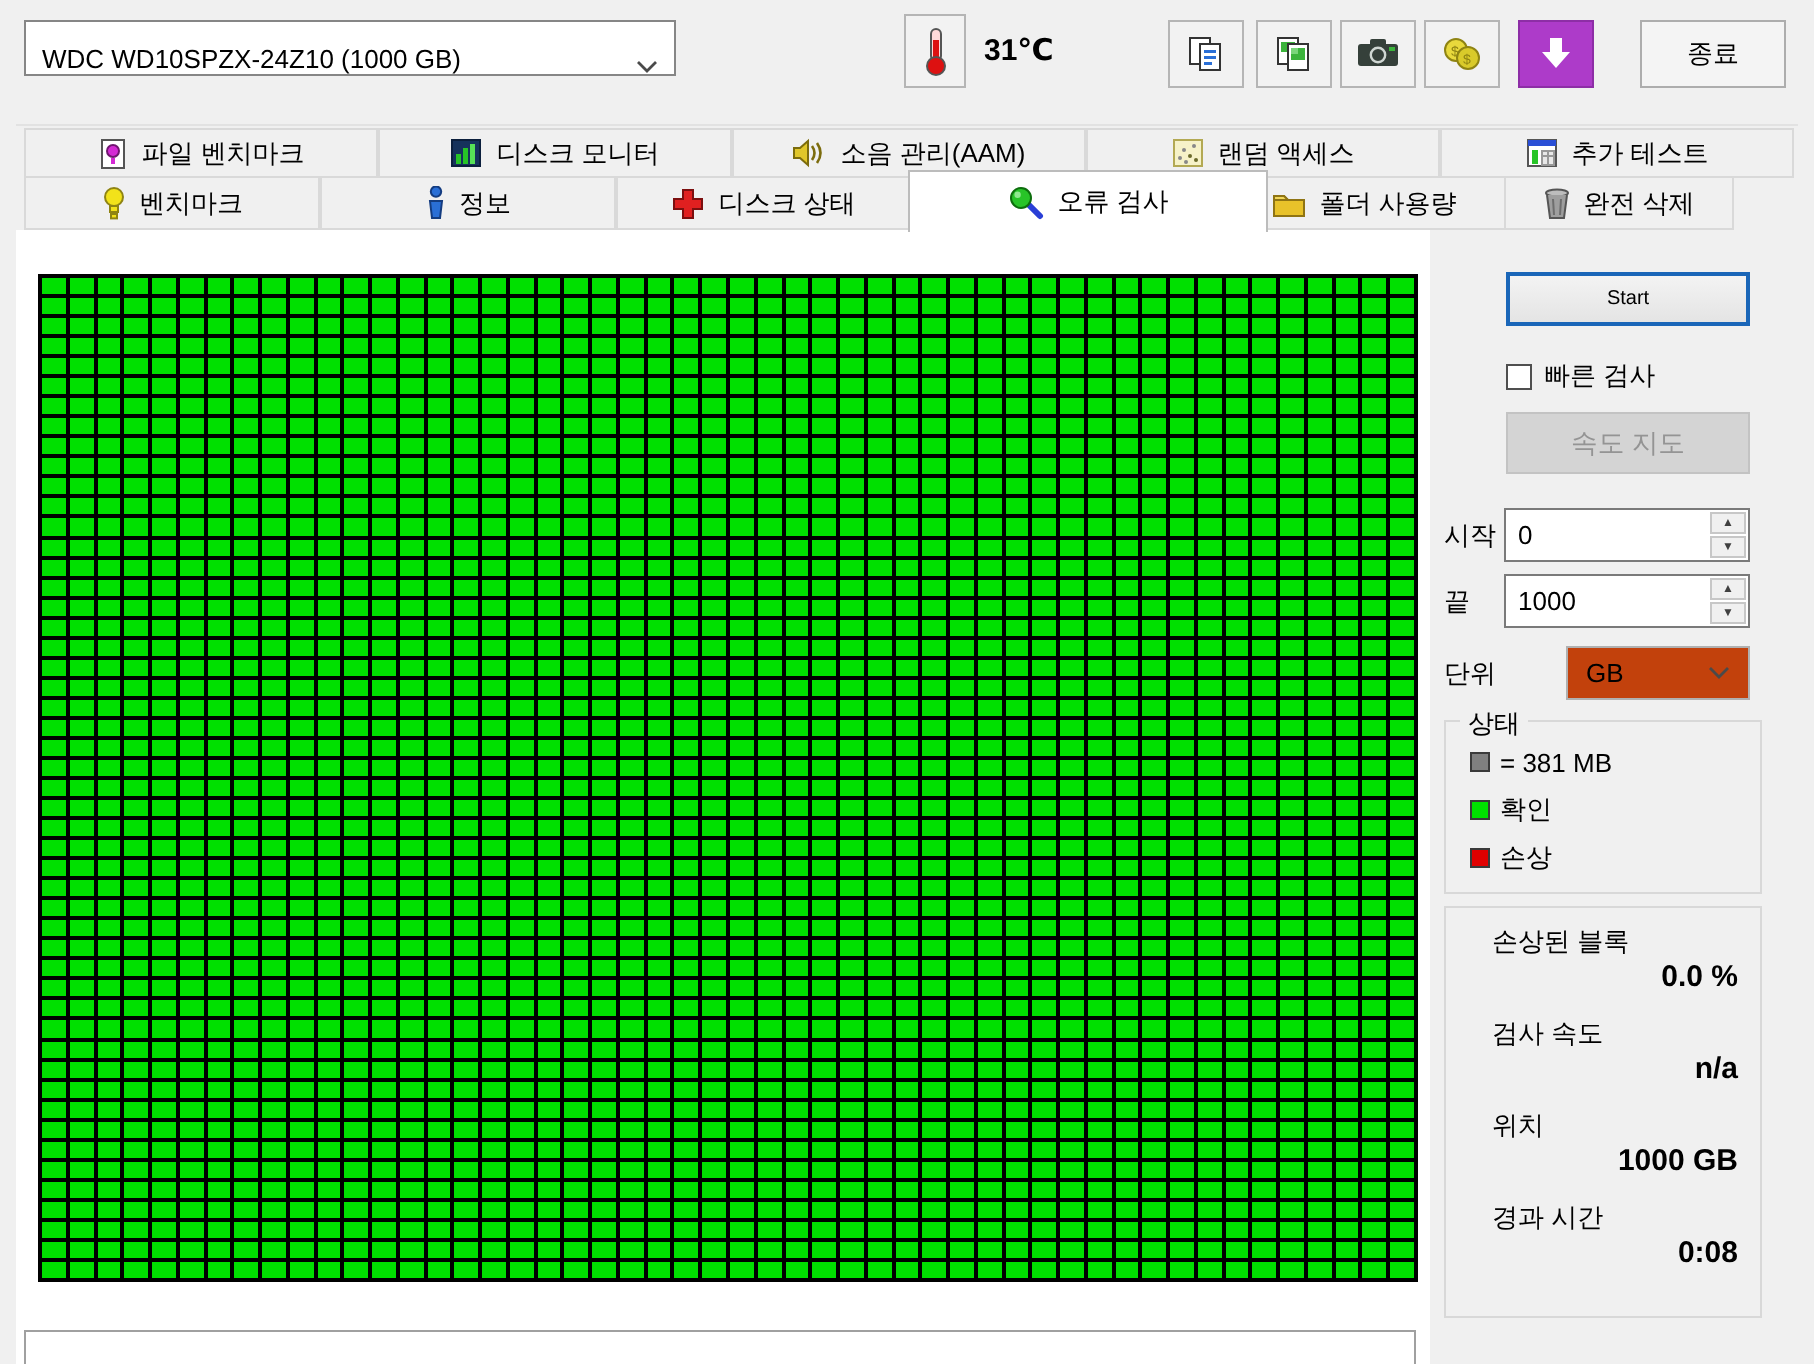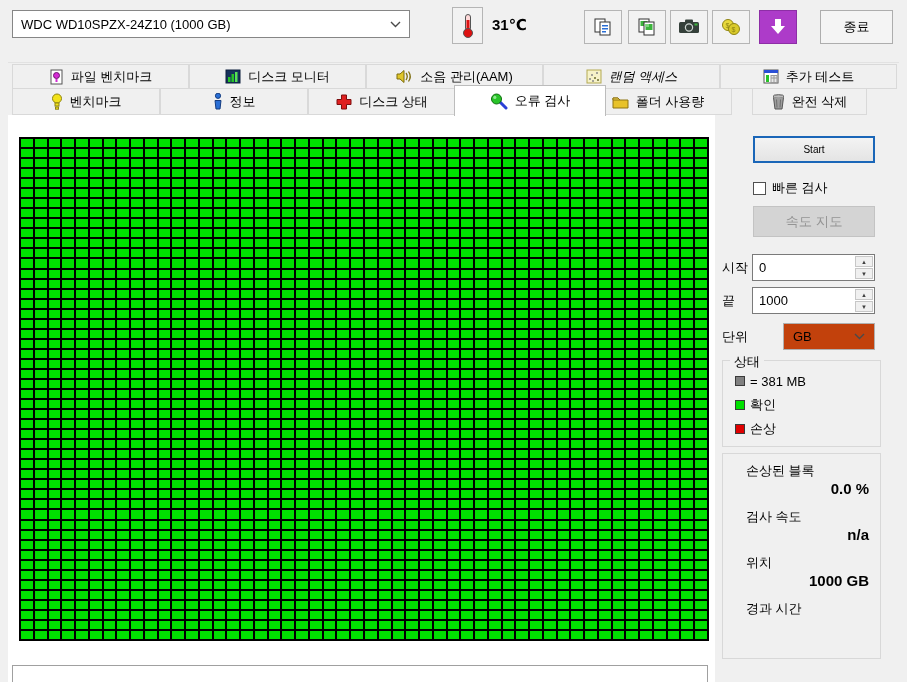--- a/index.html
+++ b/index.html
@@ -5,22 +5,22 @@
   html,body{margin:0;padding:0;}
   body{
     width:907px;height:682px;position:relative;overflow:hidden;
     background:#f0f0f0;
     font-family:"Liberation Sans","DejaVu Sans",sans-serif;
     font-size:13px;color:#000;
   }
   .abs{position:absolute;box-sizing:border-box;}
 
   
-  .device-combo{left:12px;top:10px;width:398px;height:28px;background:#fff;
-    border:1px solid #868686;display:flex;align-items:center;padding:0 8px;gap:6px;}
+  .device-combo{left:12px;top:10px;width:326px;height:28px;background:#fff;
+    border:1px solid #868686;display:flex;align-items:flex-end;padding:0 8px;gap:6px;}
   .device-combo .val{flex:1;white-space:nowrap;overflow:hidden;}
   .tool-btn{background:#f2f2f2;border:1px solid #b5b5b5;display:flex;
     align-items:center;justify-content:center;cursor:default;}
   .thermo-btn{left:452px;top:7px;width:31px;height:37px;}
   .temp{left:492px;top:16px;font-weight:bold;font-size:15px;}
   .ico-btn{top:10px;width:38px;height:34px;}
   .update-btn{background:#ad3bc9;border:1px solid #8d2ea6;}
   .exit-btn{left:820px;top:10px;width:73px;height:34px;background:#f4f4f4;
     border:1px solid #adadad;font-size:13px;}
 
@@ -156,21 +156,21 @@
   <span>디스크 모니터</span>
 </div>
 <div class="tab tab-r1" style="left:366px;width:177px;">
   <svg width="17" height="15" viewBox="0 0 17 15">
     <polygon points="1,5 4,5 8,1.5 8,13.5 4,10 1,10" fill="#e0c62a" stroke="#7c6c0d"></polygon>
     <path d="M10 4 Q12.5 7.5 10 11" fill="none" stroke="#7c6c0d" stroke-width="1.3"></path>
     <path d="M12.5 2.5 Q16 7.5 12.5 12.5" fill="none" stroke="#7c6c0d" stroke-width="1.3"></path>
   </svg>
   <span>소음 관리(AAM)</span>
 </div>
-<div class="tab tab-r1" style="left:543px;width:177px;font-style:italic;">
+<div class="tab tab-r1" style="left:543px;width:177px;">
   <svg width="16" height="15" viewBox="0 0 16 15">
     <rect x="1" y="1" width="14" height="13" fill="#f6f2c8" stroke="#b3a953"></rect>
     <circle cx="4" cy="10" r="1" fill="#888"></circle>
       <circle cx="6" cy="6" r="1" fill="#888"></circle>
     <circle cx="9" cy="9" r="1" fill="#6a6a2a"></circle>
       <circle cx="11" cy="4" r="1" fill="#888"></circle>
     <circle cx="12" cy="11" r="1" fill="#6a6a2a"></circle>
       <circle cx="7" cy="12" r="1" fill="#888"></circle>
   </svg>
   <span>랜덤 액세스</span>
@@ -201,29 +201,29 @@
     <path d="M2 7.5 L8 7.5 L7 16 L3 16 Z" fill="#2a6fd6" stroke="#143c80"></path>
   </svg>
   <span>정보</span>
 </div>
 <div class="tab tab-r2" style="left:308px;width:148px;">
   <svg width="16" height="16" viewBox="0 0 16 16">
     <polygon points="5.5,1 10.5,1 10.5,5.5 15,5.5 15,10.5 10.5,10.5 10.5,15 5.5,15 5.5,10.5 1,10.5 1,5.5 5.5,5.5" fill="#e02020" stroke="#7c0f0f"></polygon>
   </svg>
   <span>디스크 상태</span>
 </div>
-<div class="tab tab-r2 active" style="left:454px;width:152px;">
+<div class="tab tab-r2 active" style="left:454px;width:180px;">
   <svg width="18" height="17" viewBox="0 0 18 17">
     <line x1="10" y1="9" x2="16" y2="15" stroke="#2a3fd6" stroke-width="3" stroke-linecap="round"></line>
     <circle cx="6.5" cy="6" r="5" fill="#28c428" stroke="#0d6e0d"></circle>
     <circle cx="4.8" cy="4.4" r="1.6" fill="#8fe88f"></circle>
   </svg>
   <span>오류 검사</span>
 </div>
-<div class="tab tab-r2" style="left:584px;width:148px;">
+<div class="tab tab-r2" style="left:608px;width:148px;">
   <svg width="17" height="14" viewBox="0 0 17 14">
     <path d="M1 3 L6 3 L8 5 L16 5 L16 13 L1 13 Z" fill="#e8c22a" stroke="#8f7413"></path>
     <path d="M1 3 L6 3 L8 5 L1 5 Z" fill="#f2d75a" stroke="#8f7413"></path>
   </svg>
   <span>폴더 사용량</span>
 </div>
 <div class="tab tab-r2" style="left:752px;width:115px;">
   <svg width="13" height="16" viewBox="0 0 13 16">
     <ellipse cx="6.5" cy="2.5" rx="5.5" ry="1.8" fill="#bdbdbd" stroke="#555"></ellipse>
     <path d="M1.5 3.5 L3 15 L10 15 L11.5 3.5" fill="#9e9e9e" stroke="#555"></path>
@@ -2803,14 +2803,15 @@
   <div class="stat">
     <div class="lbl">검사 속도</div>
     <div class="val">n/a</div>
   </div>
   <div class="stat">
     <div class="lbl">위치</div>
     <div class="val">1000 GB</div>
   </div>
   <div class="stat">
     <div class="lbl">경과 시간</div>
+    <div class="val">0:08</div>
   </div>
 </div>
 
 </body></html>

